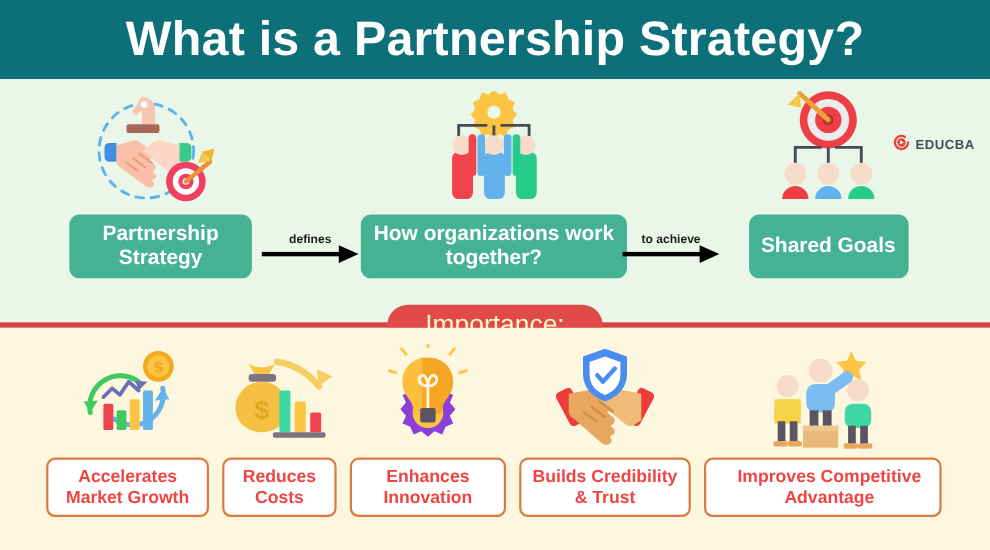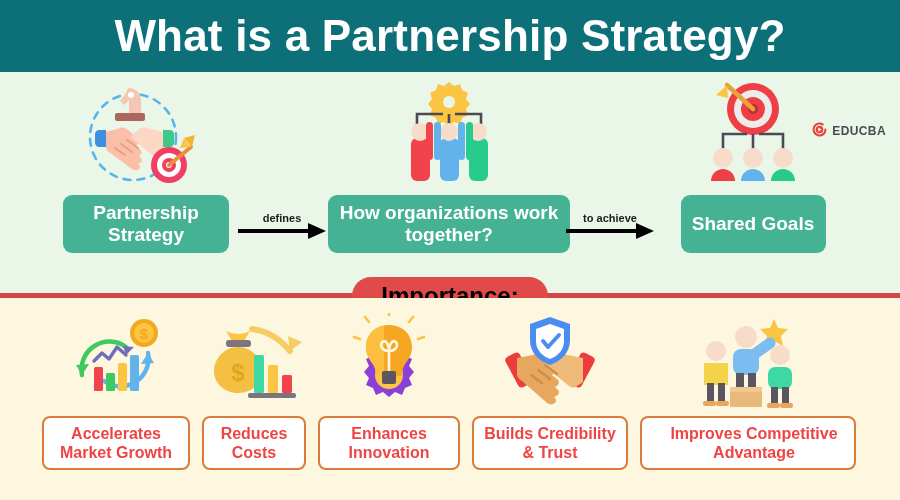--- a/index.html
+++ b/index.html
@@ -61,21 +61,21 @@
   #conn2{left:566px;top:140px;}
 
   
   .divider{
     position:absolute;left:0;top:293px;width:900px;height:5px;background:#d64545;
   }
   .importance{
     position:absolute;left:352px;top:277px;width:196px;height:38px;
     background:#e04a48;border-radius:19px;
     display:flex;align-items:center;justify-content:center;
-    color:#000000;font-size:24px;font-weight:bold;
+    color:#fef9c3;font-size:24px;font-weight:normal;
   }
 
   
   .benefits{
     position:absolute;left:0;top:298px;width:900px;height:202px;
     background:#fdf7e0;
   }
   .benefit{position:absolute;display:flex;flex-direction:column;align-items:center;top:14px;}
   .benefit-icon{height:98px;display:flex;align-items:center;justify-content:center;}
   .benefit-card{

